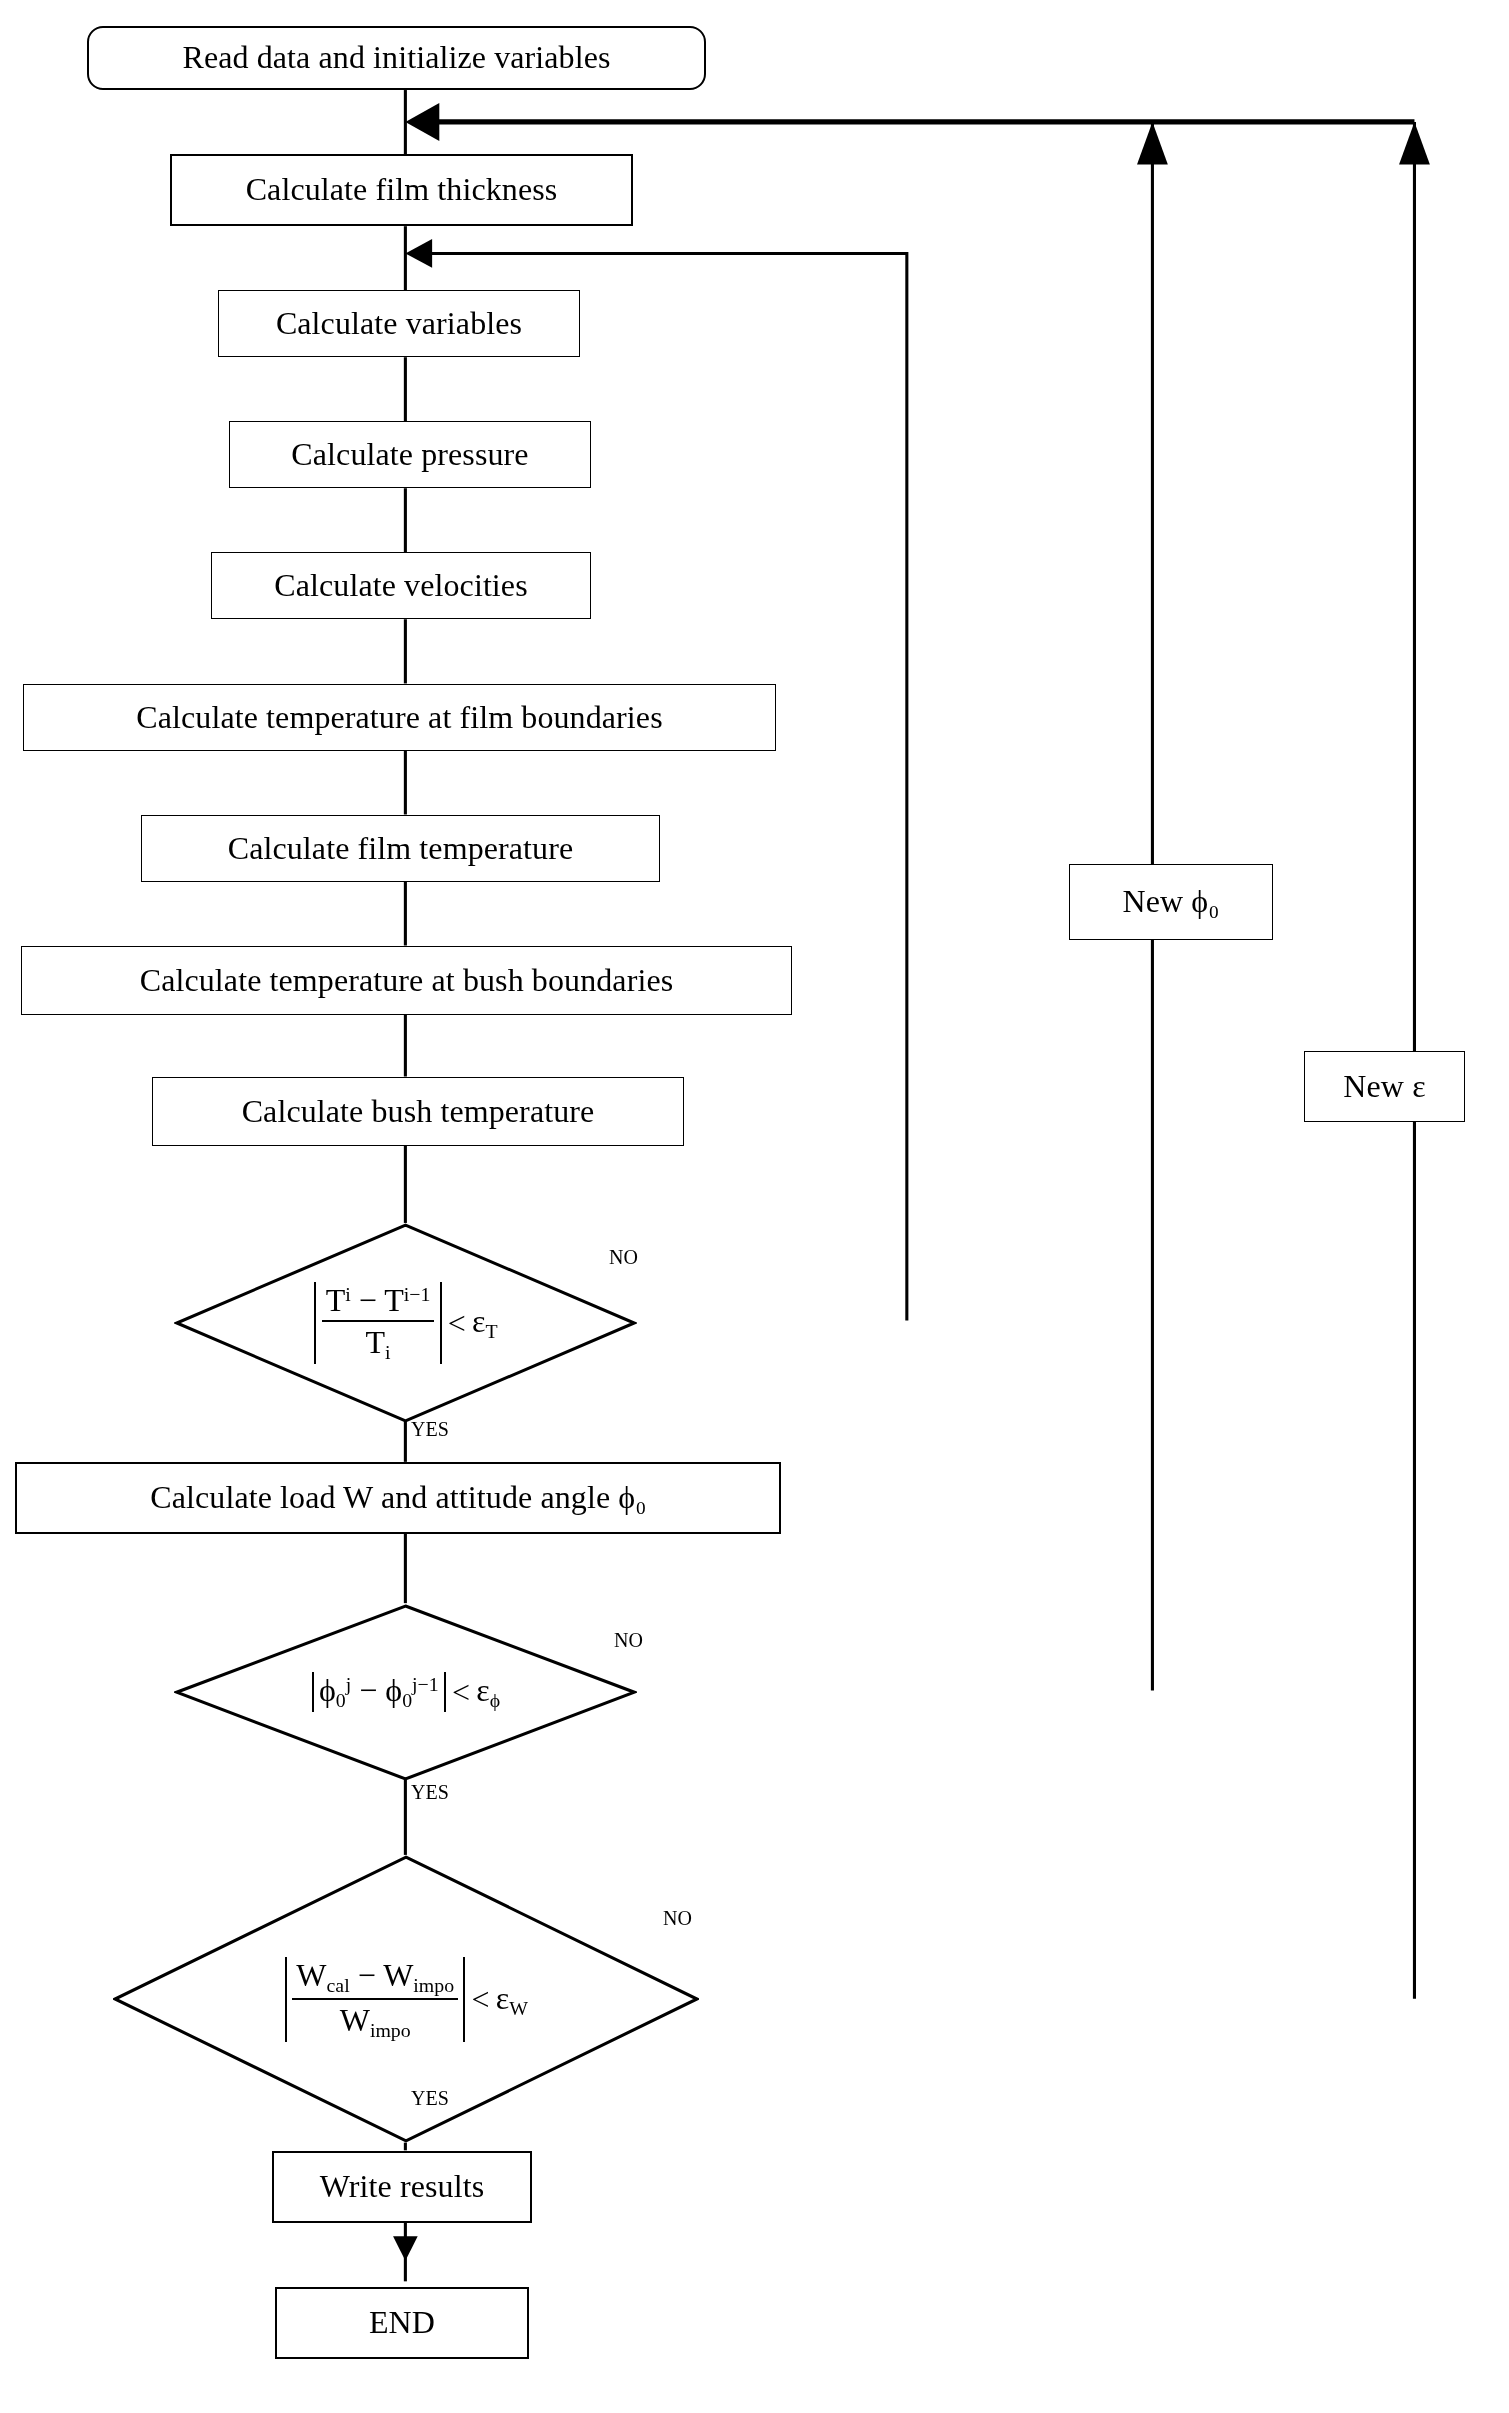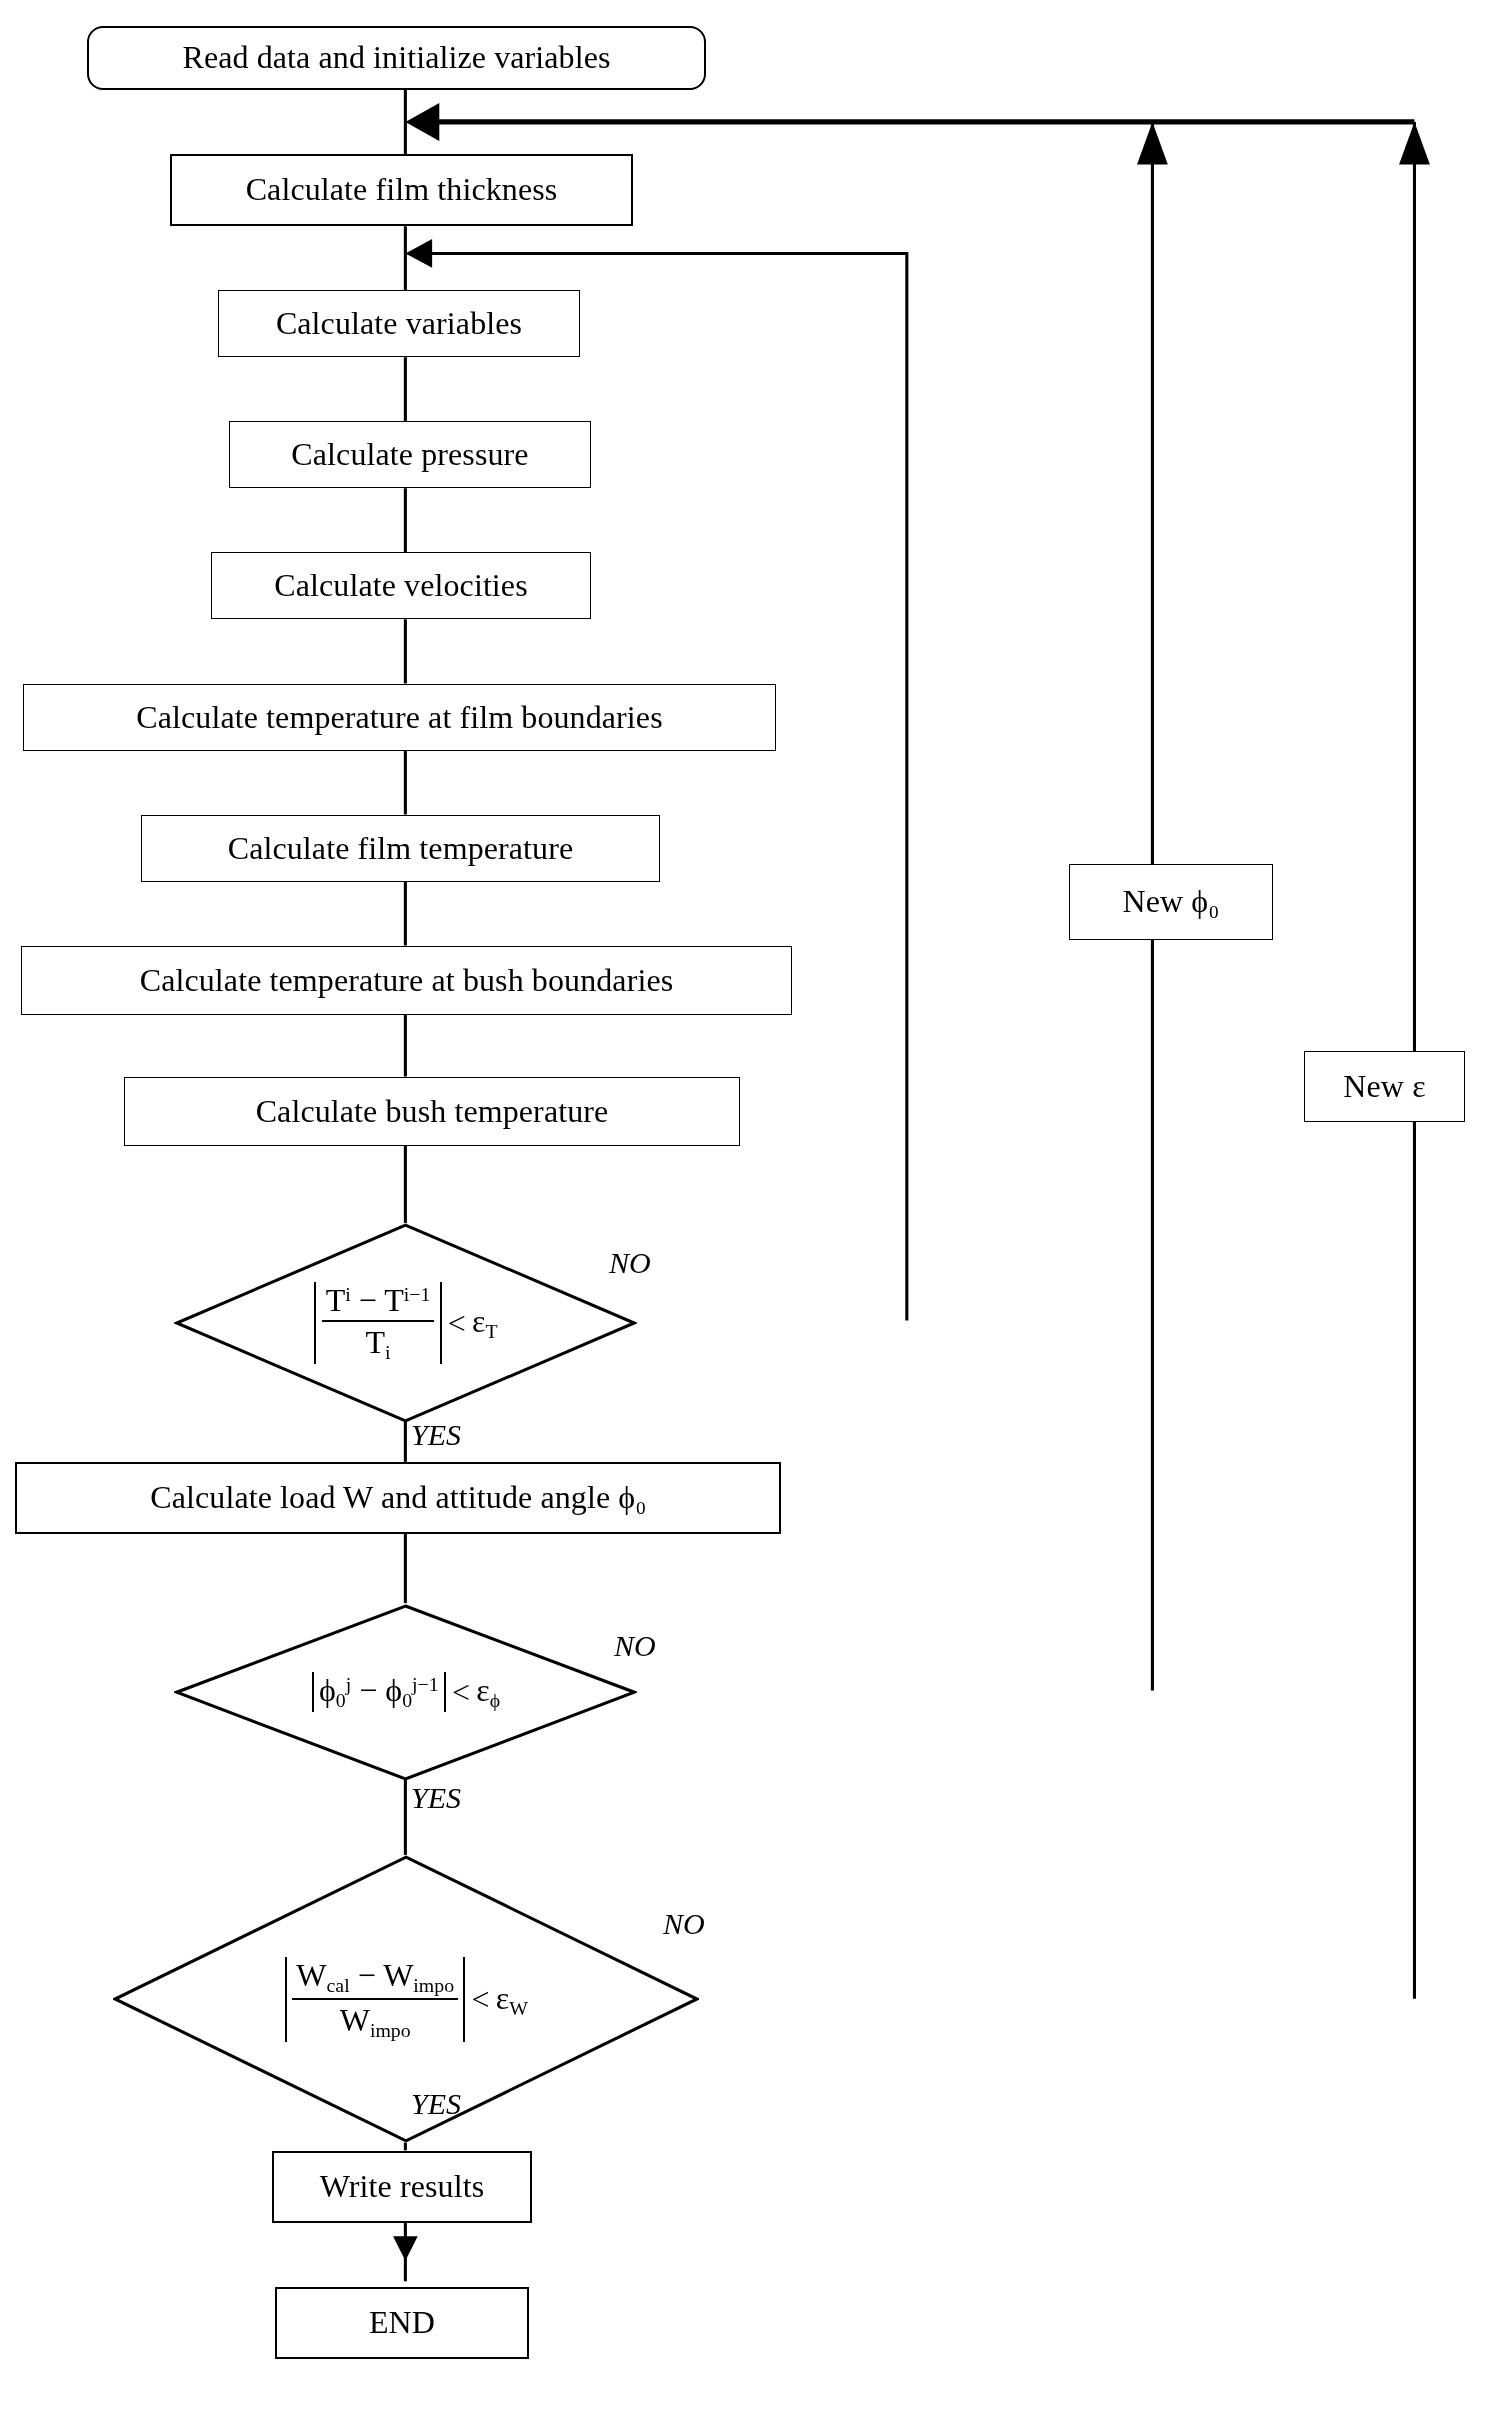--- a/index.html
+++ b/index.html
@@ -2,21 +2,21 @@
 <html style="font-size:8.2px"><head>
 <meta charset="utf-8">
 <style>
   html,body{margin:0;padding:0;background:#fff;}
   #root{position:relative;width:1509px;height:2413px;background:#fff;
         font-family:"Liberation Serif","DejaVu Serif",serif;color:#000;overflow:hidden;}
   .node{position:absolute;box-sizing:border-box;border:2.1px solid #000;background:#fff;
         display:flex;align-items:center;justify-content:center;text-align:center;
         font-size:32px;line-height:1.05;letter-spacing:0.1px;z-index:6;}
   .node.thin{border-width:1.5px;}
-  .lbl{position:absolute;font-size:30px;z-index:7;white-space:nowrap;background:transparent;font-style:italic;}
+  .lbl{position:absolute;font-size:20px;z-index:7;white-space:nowrap;background:transparent;}
   .dia{position:absolute;z-index:5;}
   .dia svg{display:block;}
   .diaTxt{position:absolute;z-index:8;display:flex;align-items:center;
           justify-content:center;font-size:32px;white-space:nowrap;}
   svg.wires{position:absolute;left:0;top:0;width:1509px;height:2413px;z-index:2;}
   sub{font-size:0.62em;vertical-align:-0.3em;}
   sup{font-size:0.62em;vertical-align:0.5em;}
   .frac{display:inline-block;vertical-align:middle;text-align:center;}
   .frac .num{display:block;padding:0 4.1px 1px 4.1px;border-bottom:2.1px solid #000;}
   .frac .den{display:block;padding:2.1px 4.1px 0 4.1px;}
@@ -92,21 +92,21 @@
   </div>
 
   <div class="node thin" style="left:23px;top:684px;width:753px;height:67px;">
     <span>Calculate temperature at film boundaries</span>
   </div>
 
   <div class="node thin" style="left:21px;top:946px;width:771px;height:69px;">
     <span>Calculate temperature at bush boundaries</span>
   </div>
 
-  <div class="node thin" style="left:124px;top:1077px;width:616px;height:69px;">
+  <div class="node thin" style="left:152px;top:1077px;width:532px;height:69px;">
     <span>Calculate bush temperature</span>
   </div>
 
   <div class="node" style="left:15.4px;top:1462px;width:766px;height:72px;">
     <span>Calculate load W and attitude angle ϕ₀</span>
   </div>
 
   <div class="node" style="left:272px;top:2151px;width:260px;height:72px;">
     <span>Write results</span>
   </div>

